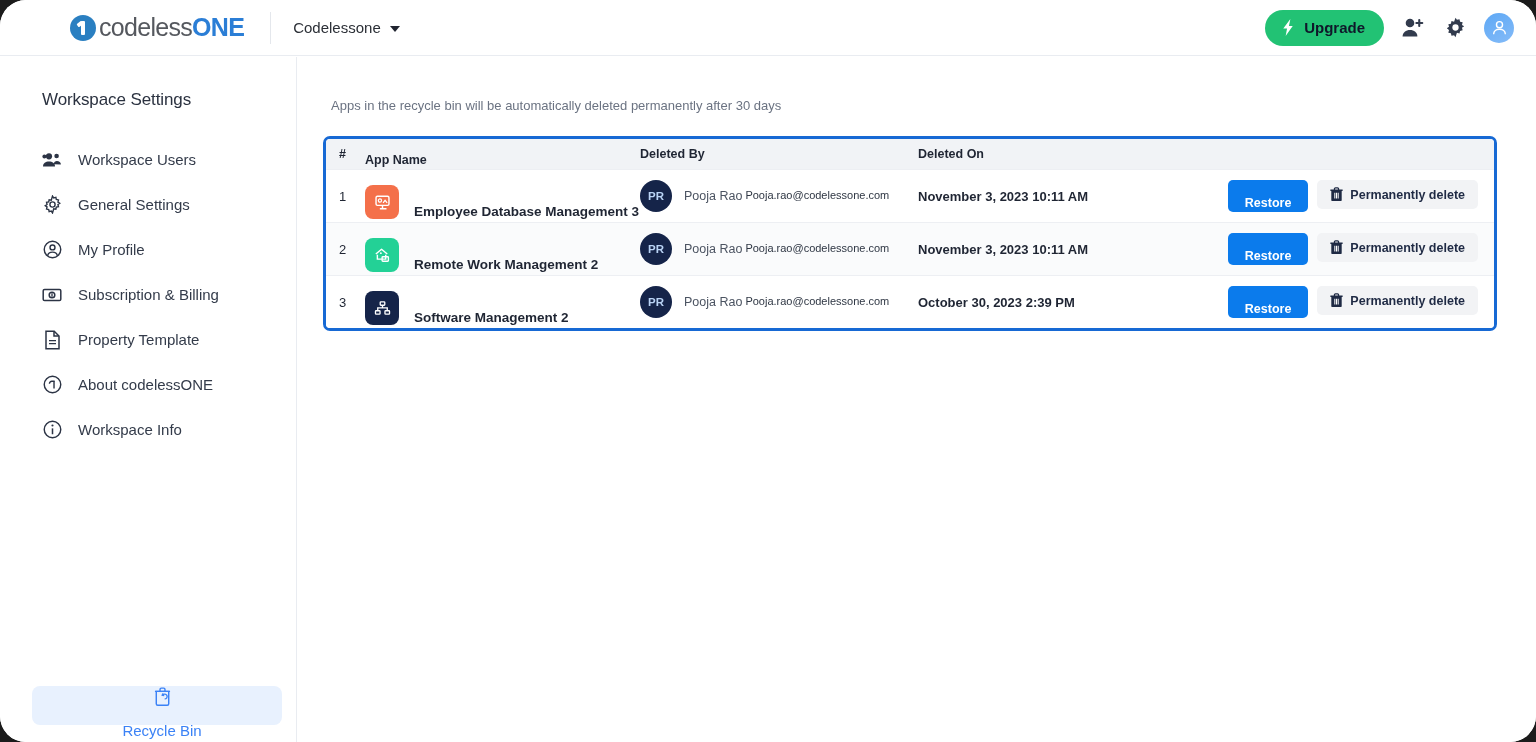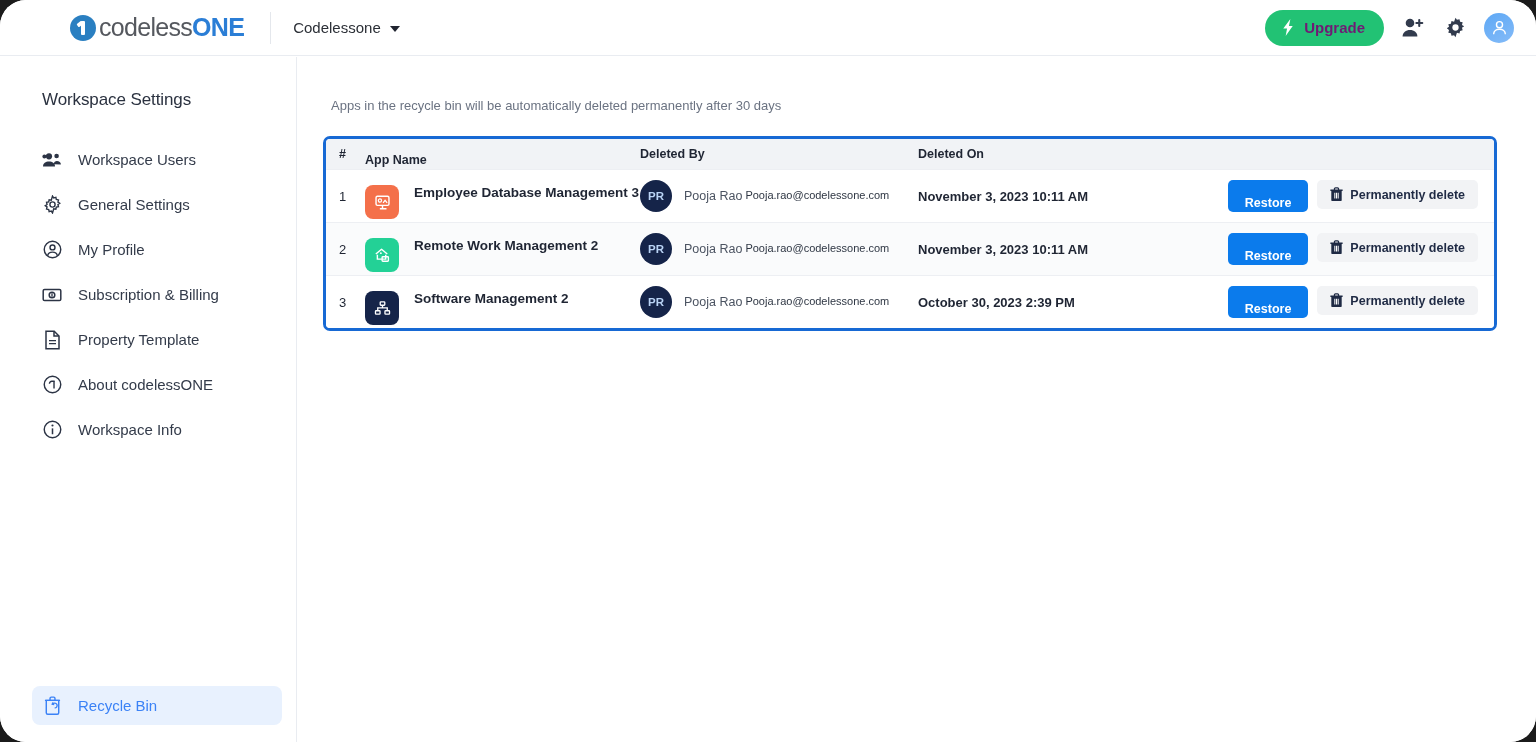--- a/index.html
+++ b/index.html
@@ -89,21 +89,21 @@
     margin-left: auto;
     margin-right: 22px;
     display: flex; align-items: center;
     gap: 16px;
   }
   #upgrade-button {
     height: 36px;
     padding: 0 19px 0 16px;
     border-radius: 20px;
     background: #22c274;
-    color: #701a75;
+    color: #0f172a;
     font-size: 15px; font-weight: 700;
     display: flex; align-items: center; gap: 9px;
     border: none;
     cursor: pointer;
     font-family: "Liberation Sans", sans-serif;
   }
   .bolt { width: 14px; height: 17px; display: block; }
   .icon-btn {
     width: 26px; height: 26px;
     display: flex; align-items: center; justify-content: center;
@@ -159,20 +159,21 @@
     left: 32px; top: 629px;
     width: 250px;
     height: 39px;
     display: flex; align-items: center; gap: 16px;
     padding-left: 10px;
     background: #e8f1fe;
     border-radius: 8px;
     color: #3b82f6;
     font-size: 15px;
     cursor: pointer;
+    flex-direction: column;
   }
 
   
   #main {
     position: absolute;
     left: 298px; top: 57px;
     width: 1238px; height: 685px;
     background: #ffffff;
   }
   #recycle-notice {
@@ -210,21 +211,21 @@
   .t-row.alt { background: #fafbfc; }
   .c-idx   { width: 39px; padding-left: 13px; flex: 0 0 39px; }
   .c-name  { width: 275px; flex: 0 0 275px; margin-top: 12px; }
   .c-by    { width: 278px; flex: 0 0 278px; }
   .c-on    { width: 290px; flex: 0 0 290px; }
   .c-act   { flex: 1 1 auto; display: flex; justify-content: flex-end;
              gap: 9px; padding-right: 16px; }
 
   .t-row .c-idx { font-size: 13px; color: #1f2533; }
 
-  .app-cell { display: flex; align-items: flex-start; gap: 15px; }
+  .app-cell { display: flex; align-items: flex-end; gap: 15px; }
   .app-tile {
     width: 34px; height: 34px;
     border-radius: 8px;
     display: flex; align-items: center; justify-content: center;
     flex: 0 0 34px;
   }
   .app-label { font-size: 13.5px; color: #1f2533; font-weight: 700; }
 
   .by-cell { display: flex; align-items: center; gap: 12px; }
   .by-avatar {

